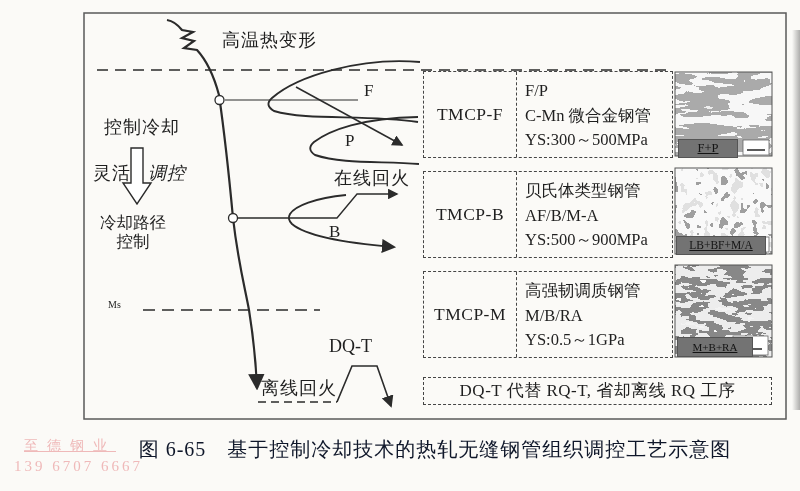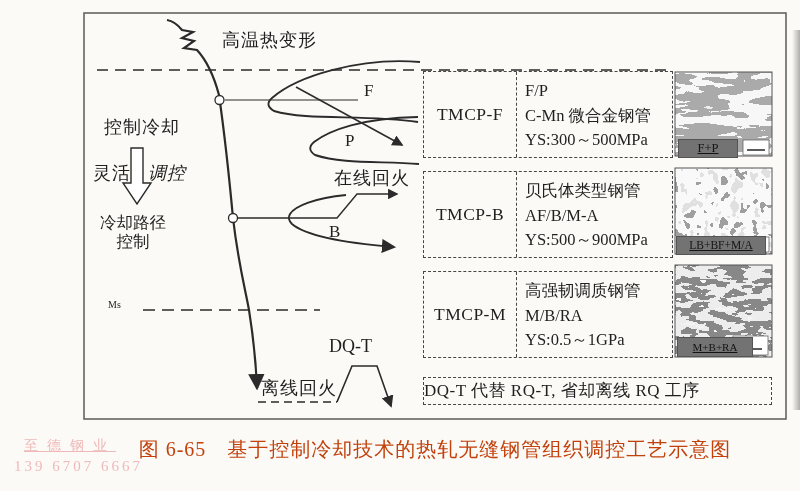--- a/index.html
+++ b/index.html
@@ -22,31 +22,31 @@
   }
   .tmcp-name{
     width:92px;display:flex;align-items:center;justify-content:center;
     font-size:17.5px;letter-spacing:.5px;
   }
   .tmcp-divider{border-left:1.6px dashed #454545;}
   .tmcp-desc{flex:1;padding:7px 0 0 8px;font-size:16.5px;line-height:24.5px;}
   .note-box{
     position:absolute;left:423px;top:377px;width:347px;height:26px;
     border:1.6px dashed #454545;
-    font-size:17px;line-height:26px;text-align:left;letter-spacing:.5px;
+    font-size:17px;line-height:26px;text-align:center;letter-spacing:.5px;
   }
   .micro-label{
     position:absolute;background:#737373;border:1px solid #555;
     text-align:center;color:#141414;
     font-family:"Liberation Serif","DejaVu Serif",serif;
     text-decoration:underline;
   }
   .caption{
     position:absolute;left:84px;top:436px;width:702px;
-    text-align:center;font-size:20px;letter-spacing:1px;color:#c2410c;
+    text-align:center;font-size:20px;letter-spacing:1px;color:#0f172a;
   }
   .wm{
     position:absolute;color:#efb9b9;
     font-family:"Liberation Sans","DejaVu Sans",sans-serif;
   }
   .wm1{left:24px;top:437px;font-size:14px;letter-spacing:9px;text-decoration:underline;}
   .wm2{left:14px;top:458px;font-size:15px;letter-spacing:3px;font-family:Liberation Serif, serif;}
   .scan-shadow{
     position:absolute;left:792px;top:30px;width:8px;height:380px;
     background:linear-gradient(to right,rgba(80,80,80,0) 0%,rgba(80,80,80,.45) 100%);

